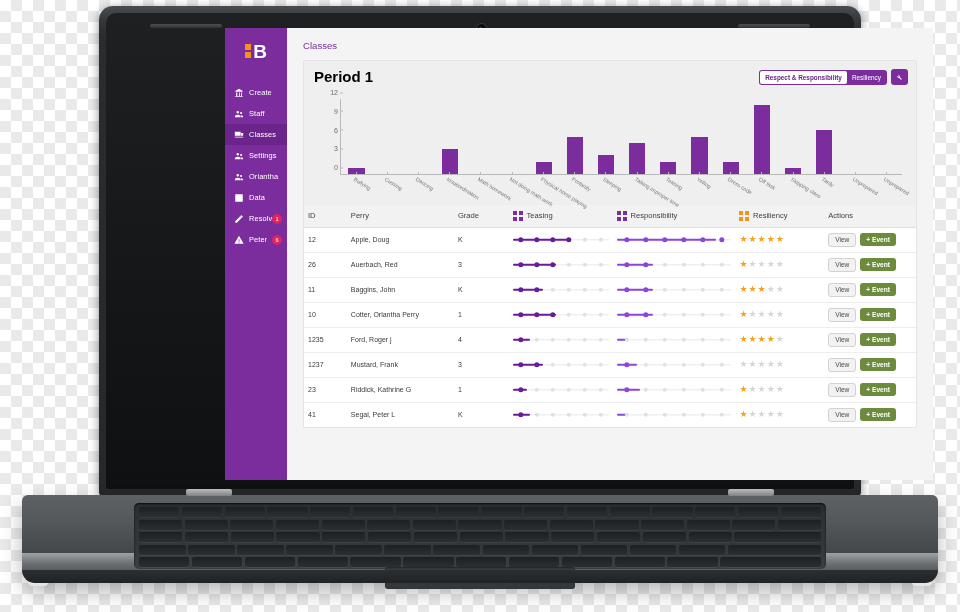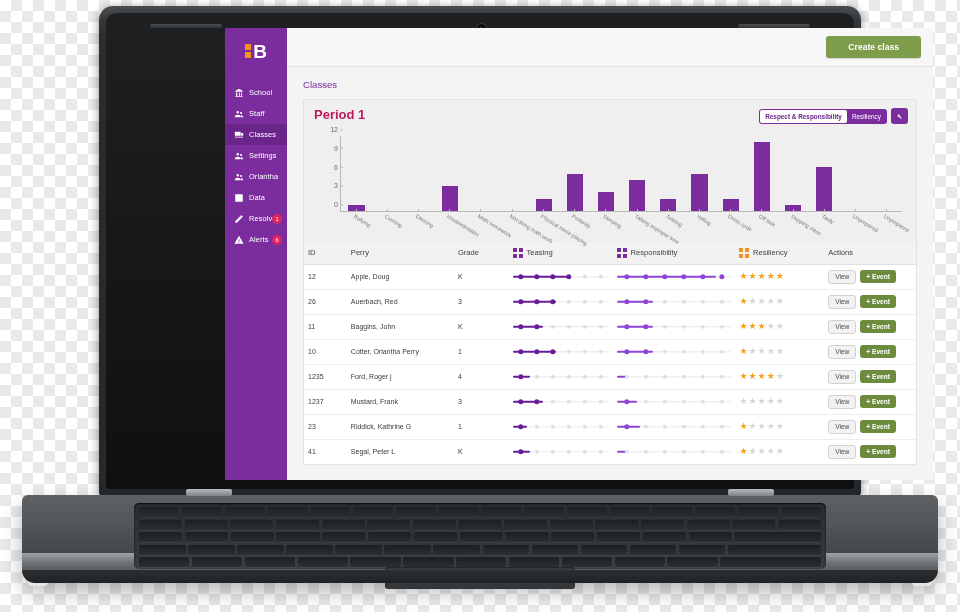--- a/index.html
+++ b/index.html
@@ -111,21 +111,21 @@
   .btn-create{
     background:#7d9d4a;color:#fff;border:none;border-radius:3px;
     font-size:8.6px;font-weight:bold;padding:0 22px;height:22px;cursor:pointer;
     box-shadow:0 1px 1px rgba(0,0,0,.15);font-family:"Liberation Sans",sans-serif;
   }
   .content{flex:1;padding:12px 16px 0 16px;overflow:hidden;}
   .crumb{color:#7b2d9e;font-size:9.6px;margin-bottom:9px;}
 
   .card{background:#fff;border:1px solid #e3e3e3;border-radius:2px;overflow:hidden;}
   .card-head{background:#efeff0;padding:8px 10px 6px 10px;position:relative;}
-  .card-title{font-size:13px;font-weight:bold;color:#be185d;line-height:1.08;}
+  .card-title{font-size:15px;font-weight:bold;color:#000000;line-height:1.08;}
   .card-sub{font-size:9px;color:#4a4a4a;margin-top:1px;}
   .toggles{position:absolute;right:8px;top:8px;display:flex;align-items:center;gap:4px;}
   .seg{display:flex;background:#7b2d9e;border-radius:3px;overflow:hidden;padding:1px;}
   .seg button{
     border:none;background:transparent;color:#fff;font-size:6.4px;cursor:pointer;
     padding:3px 5px;border-radius:2px;font-family:"Liberation Sans",sans-serif;white-space:nowrap;
   }
   .seg button.on{background:#fff;color:#6a248a;font-weight:bold;}
   .wrench{
     width:17px;height:16px;background:#7b2d9e;border-radius:3px;border:none;cursor:pointer;
@@ -208,21 +208,21 @@
             </span>
           <span class="logo-b">B</span>
         </div>
         <div class="nav" id="nav-main">
             <div class="nav-item">
               <span class="nav-ico">
                 <svg viewBox="0 0 24 24">
                   <path d="M12 2L3 7v2h18V7zM5 11v8H3v2h18v-2h-2v-8h-2v8h-3v-8h-2v8H8v-8z"></path>
                 </svg>
               </span>
-              <span>School</span>
+              <span>Create</span>
             </div>
             <div class="nav-item">
               <span class="nav-ico">
                 <svg viewBox="0 0 24 24">
                   <path d="M9 11a3 3 0 100-6 3 3 0 000 6zm8 1a2.5 2.5 0 100-5 2.5 2.5 0 000 5zM2 19c0-3 3.5-5 7-5s7 2 7 5v1H2zm15.5-4c2.2.4 4.5 1.7 4.5 4v1h-5v-1c0-1.5-.6-2.8-1.5-3.7z"></path>
                 </svg>
               </span>
               <span>Staff</span>
             </div>
             <div class="nav-item active">
@@ -265,30 +265,27 @@
               </span>
               <span>Resolve</span>
               <span class="badge">1</span>
             </div>
             <div class="nav-item">
               <span class="nav-ico">
                 <svg viewBox="0 0 24 24">
                   <path d="M12 2L1 21h22zM11 10h2v6h-2zm0 8h2v2h-2z"></path>
                 </svg>
               </span>
-              <span>Alerts</span>
+              <span>Peter</span>
               <span class="badge">6</span>
             </div>
           </div>
       </div>
 
       <div class="main">
-        <div class="topbar">
-          <button class="btn-create">Create class</button>
-        </div>
 
         <div class="content">
           <div class="crumb">Classes</div>
 
           <div class="card">
             <div class="card-head">
               <div class="card-title">Period 1</div>
               <div class="toggles">
                 <div class="seg" id="seg">
                     <button class="on">Respect &amp; Responsibility</button>

